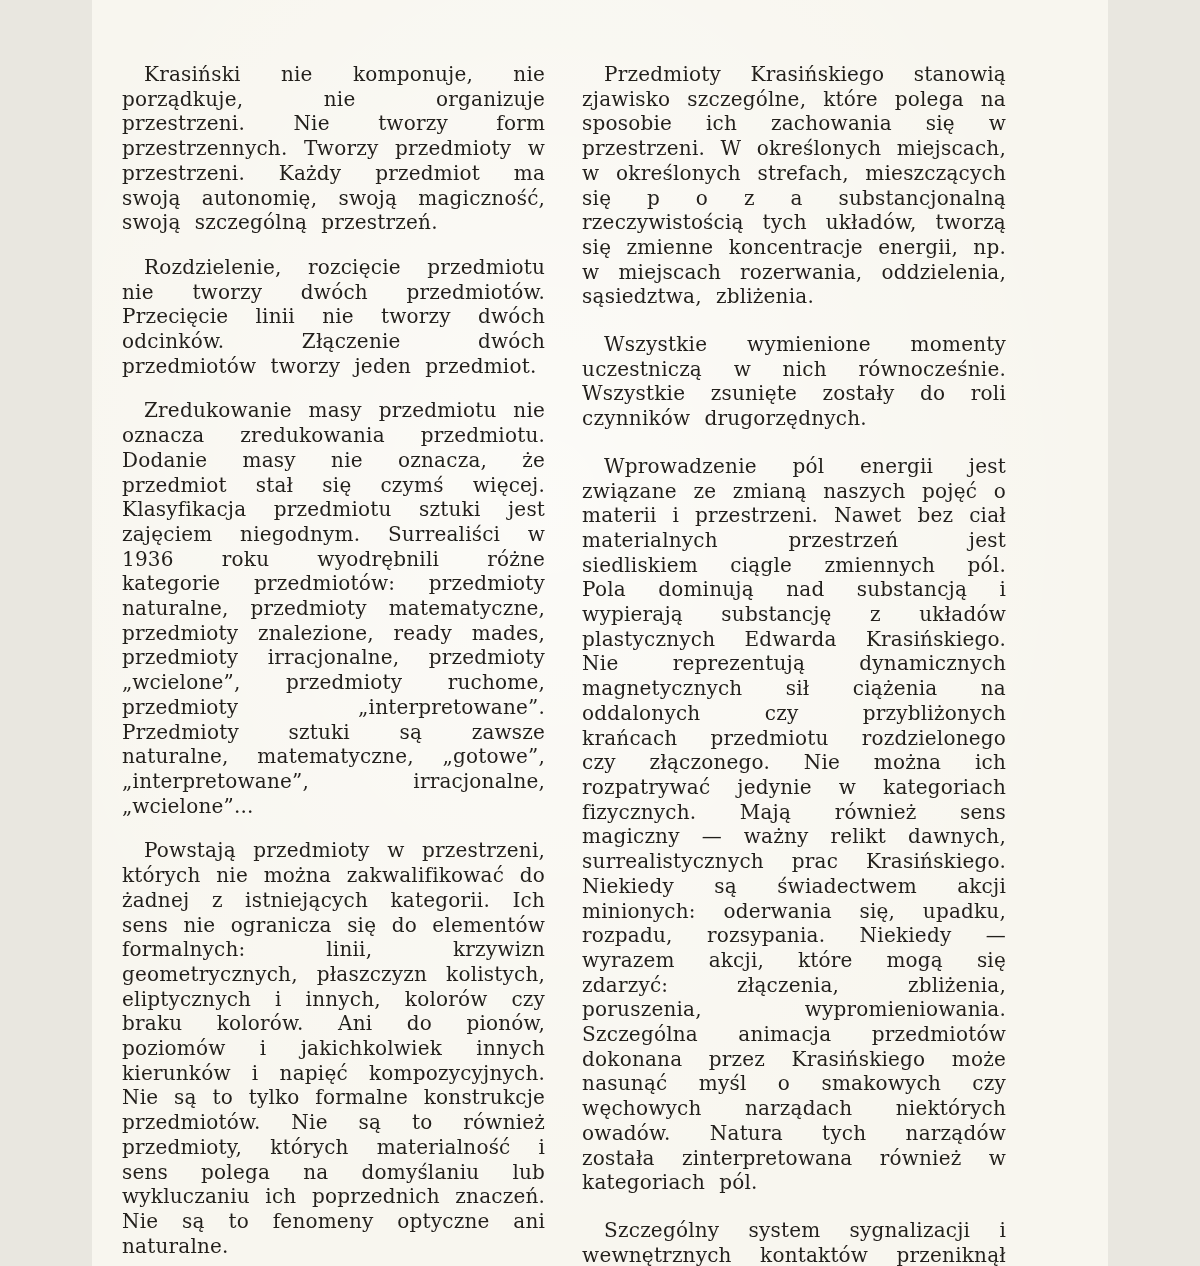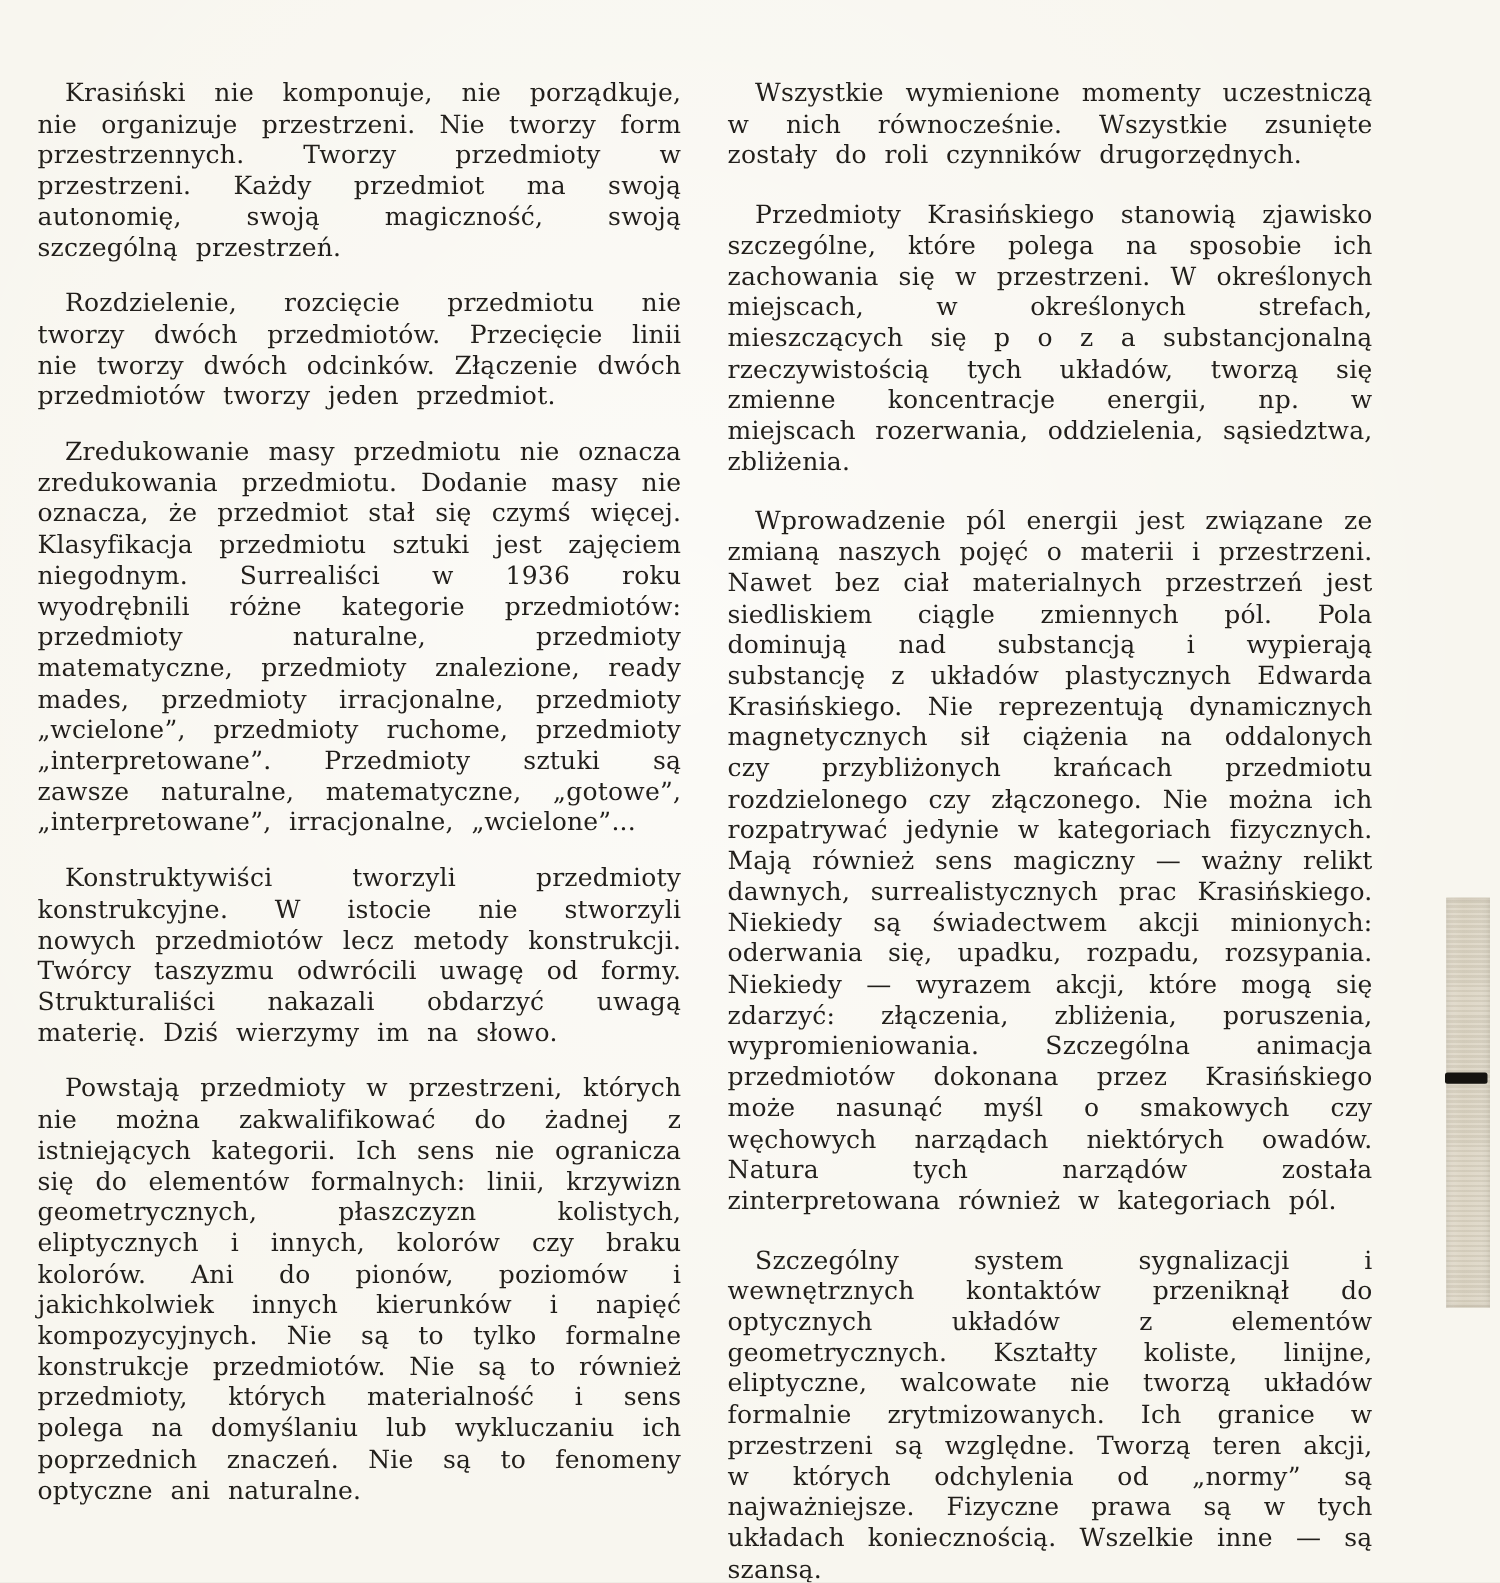--- a/index.html
+++ b/index.html
@@ -2,21 +2,21 @@
 <html lang="pl"><head>
 <meta charset="utf-8">
 <style>
   html, body {
     margin: 0;
     padding: 0;
     background: #e9e7e0;
   }
   .page {
     position: relative;
-    width: 1200px;
+    width: 1016px;
     height: 1266px;
     margin: 0 auto;
     background:
       radial-gradient(ellipse at 45% 40%, rgba(255,255,255,0.55), rgba(255,255,255,0) 70%),
       #f8f6ef;
     overflow: hidden;
     font-family: "DejaVu Serif", "Liberation Serif", serif;
     color: #221f1b;
   }
   .columns {
@@ -68,27 +68,26 @@
 </head>
 <body>
 
 <div class="page">
   <div class="columns">
 
     <div class="column left">
       <p>Krasiński nie komponuje, nie porządkuje, nie organizuje przestrzeni. Nie tworzy form przestrzennych. Tworzy przedmioty w przestrzeni. Każdy przedmiot ma swoją autonomię, swoją magiczność, swoją szczególną przestrzeń.</p>
       <p>Rozdzielenie, rozcięcie przedmiotu nie tworzy dwóch przedmiotów. Przecięcie linii nie tworzy dwóch odcinków. Złączenie dwóch przedmiotów tworzy jeden przedmiot.</p>
       <p>Zredukowanie masy przedmiotu nie oznacza zredukowania przedmiotu. Dodanie masy nie oznacza, że przedmiot stał się czymś więcej. Klasyfikacja przedmiotu sztuki jest zajęciem niegodnym. Surrealiści w 1936 roku wyodrębnili różne kategorie przedmiotów: przedmioty naturalne, przedmioty matematyczne, przedmioty znalezione, ready mades, przedmioty irracjonalne, przedmioty „wcielone”, przedmioty ruchome, przedmioty „interpretowane”. Przedmioty sztuki są zawsze naturalne, matematyczne, „gotowe”, „interpretowane”, irracjonalne, „wcielone”...</p>
-      <p>Konstruktywiści tworzyli przedmioty konstrukcyjne. W istocie nie stworzyli nowych przedmiotów lecz metody konstrukcji. Twórcy taszyzmu odwrócili uwagę od formy. Strukturaliści nakazali obdarzyć uwagą materię. Dziś wierzymy im na słowo.</p>
       <p>Powstają przedmioty w przestrzeni, których nie można zakwalifikować do żadnej z istniejących kategorii. Ich sens nie ogranicza się do elementów formalnych: linii, krzywizn geometrycznych, płaszczyzn kolistych, eliptycznych i innych, kolorów czy braku kolorów. Ani do pionów, poziomów i jakichkolwiek innych kierunków i napięć kompozycyjnych. Nie są to tylko formalne konstrukcje przedmiotów. Nie są to również przedmioty, których materialność i sens polega na domyślaniu lub wykluczaniu ich poprzednich znaczeń. Nie są to fenomeny optyczne ani naturalne.</p>
     </div>
 
     <div class="column right">
+      <p>Przedmioty Krasińskiego stanowią zjawisko szczególne, które polega na sposobie ich zachowania się w przestrzeni. W określonych miejscach, w określonych strefach, mieszczących się p o z a substancjonalną rzeczywistością tych układów, tworzą się zmienne koncentracje energii, np. w miejscach rozerwania, oddzielenia, sąsiedztwa, zbliżenia.</p>
       <p>Wszystkie wymienione momenty uczestniczą w nich równocześnie. Wszystkie zsunięte zostały do roli czynników drugorzędnych.</p>
-      <p>Przedmioty Krasińskiego stanowią zjawisko szczególne, które polega na sposobie ich zachowania się w przestrzeni. W określonych miejscach, w określonych strefach, mieszczących się p o z a substancjonalną rzeczywistością tych układów, tworzą się zmienne koncentracje energii, np. w miejscach rozerwania, oddzielenia, sąsiedztwa, zbliżenia.</p>
       <p>Wprowadzenie pól energii jest związane ze zmianą naszych pojęć o materii i przestrzeni. Nawet bez ciał materialnych przestrzeń jest siedliskiem ciągle zmiennych pól. Pola dominują nad substancją i wypierają substancję z układów plastycznych Edwarda Krasińskiego. Nie reprezentują dynamicznych magnetycznych sił ciążenia na oddalonych czy przybliżonych krańcach przedmiotu rozdzielonego czy złączonego. Nie można ich rozpatrywać jedynie w kategoriach fizycznych. Mają również sens magiczny — ważny relikt dawnych, surrealistycznych prac Krasińskiego. Niekiedy są świadectwem akcji minionych: oderwania się, upadku, rozpadu, rozsypania. Niekiedy — wyrazem akcji, które mogą się zdarzyć: złączenia, zbliżenia, poruszenia, wypromieniowania. Szczególna animacja przedmiotów dokonana przez Krasińskiego może nasunąć myśl o smakowych czy węchowych narządach niektórych owadów. Natura tych narządów została zinterpretowana również w kategoriach pól.</p>
       <p>Szczególny system sygnalizacji i wewnętrznych kontaktów przeniknął do optycznych układów z elementów geometrycznych. Kształty koliste, linijne, eliptyczne, walcowate nie tworzą układów formalnie zrytmizowanych. Ich granice w przestrzeni są względne. Tworzą teren akcji, w których odchylenia od „normy” są najważniejsze. Fizyczne prawa są w tych układach koniecznością. Wszelkie inne — są szansą.</p>
 
     </div>
 
   </div>
 
   <div class="edge-strip">
     <div class="edge-dash"></div>
   </div>

